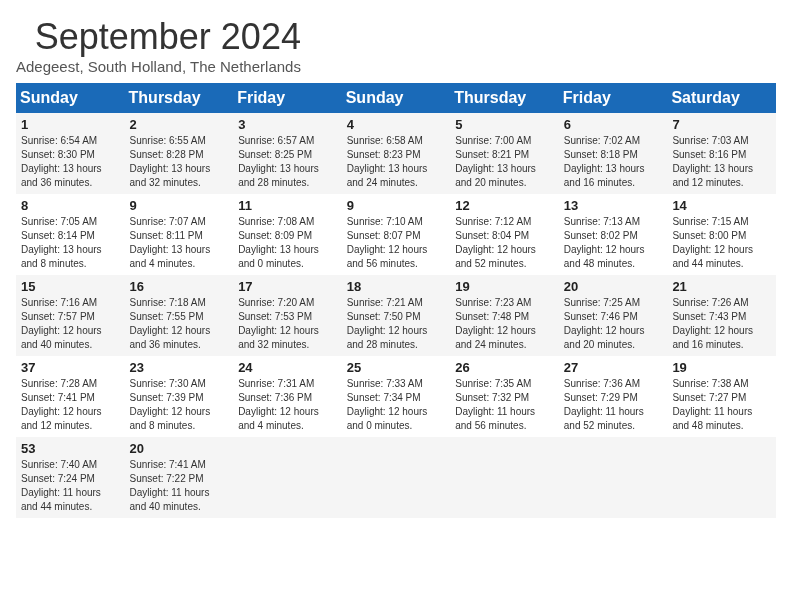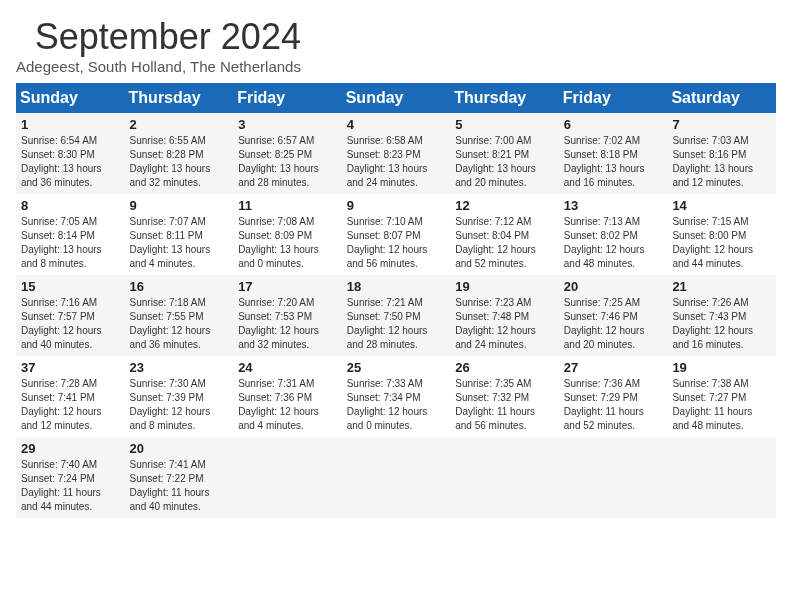--- a/index.html
+++ b/index.html
@@ -207,21 +207,21 @@
           <span class="day-num">27</span>
           <div class="day-info">Sunrise: 7:36 AM<br>Sunset: 7:29 PM<br>Daylight: 11 hours and 52 minutes.</div>
         </td>
         <td>
           <span class="day-num">19</span>
           <div class="day-info">Sunrise: 7:38 AM<br>Sunset: 7:27 PM<br>Daylight: 11 hours and 48 minutes.</div>
         </td>
       </tr>
       <tr>
         <td>
-          <span class="day-num">29</span>
+          <span class="day-num">53</span>
           <div class="day-info">Sunrise: 7:40 AM<br>Sunset: 7:24 PM<br>Daylight: 11 hours and 44 minutes.</div>
         </td>
         <td>
           <span class="day-num">20</span>
           <div class="day-info">Sunrise: 7:41 AM<br>Sunset: 7:22 PM<br>Daylight: 11 hours and 40 minutes.</div>
         </td>
         <td></td>
         <td></td>
         <td></td>
         <td></td>

